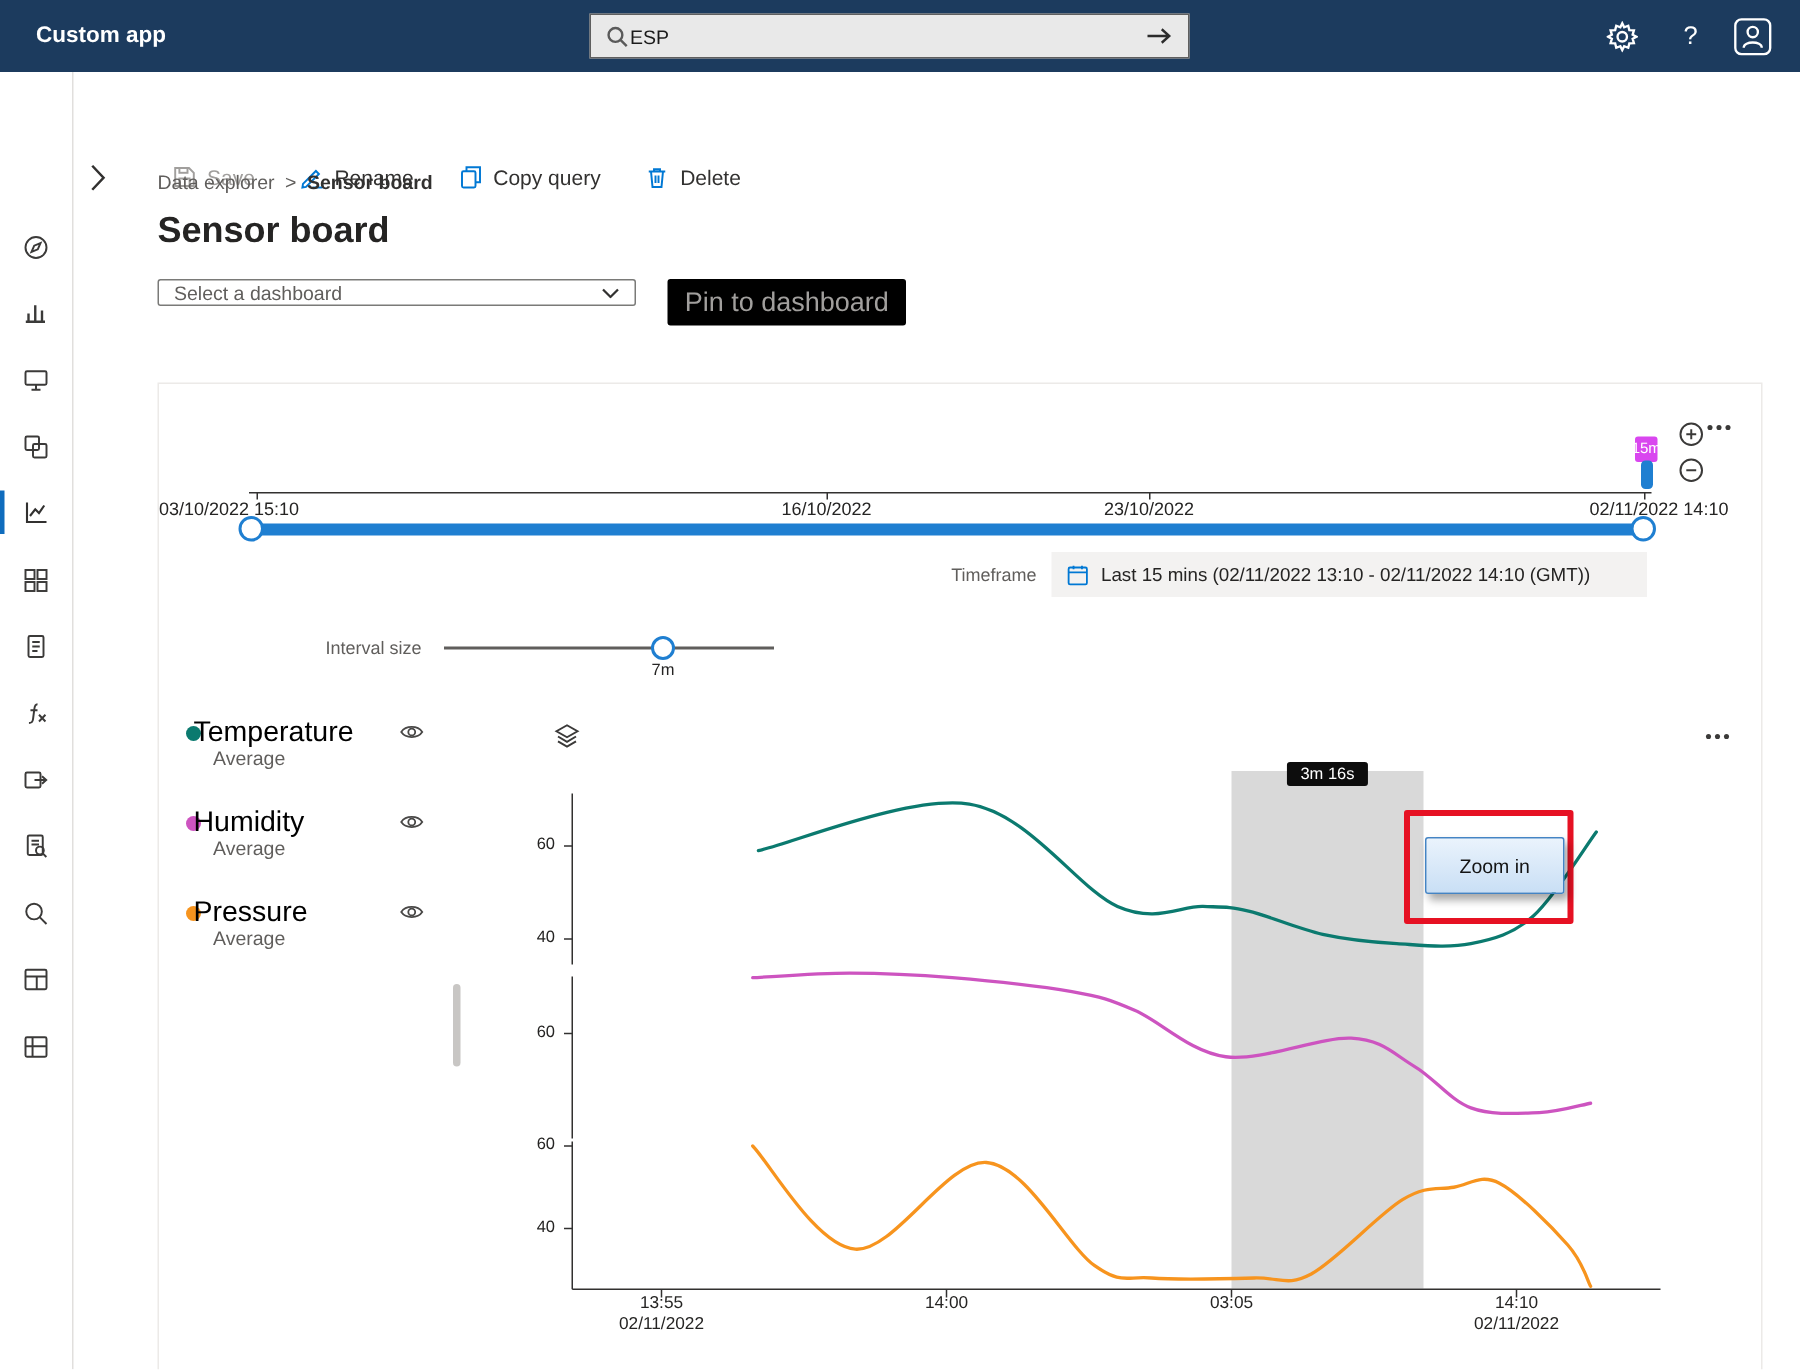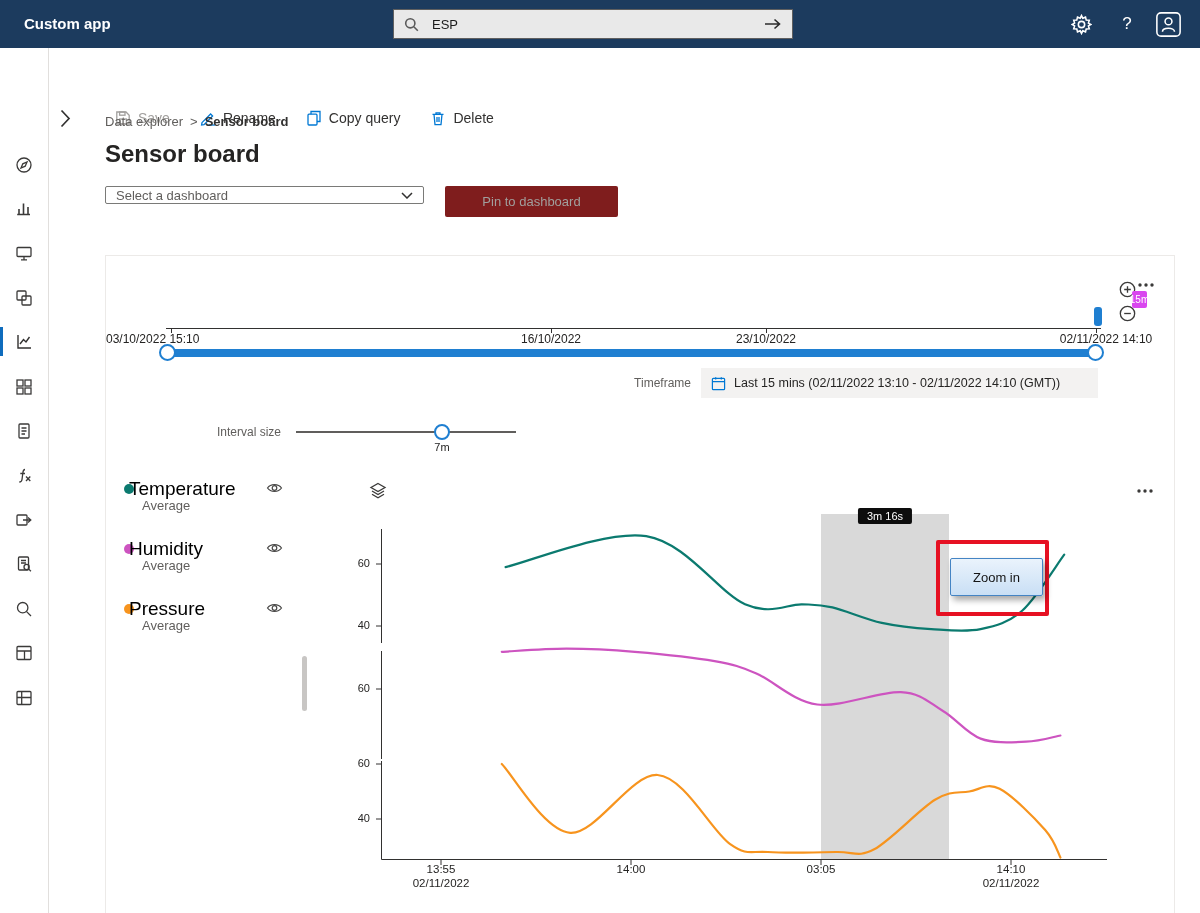--- a/index.html
+++ b/index.html
@@ -6,21 +6,21 @@
   #page{position:relative;width:1200px;height:913px;background:#fff;overflow:hidden;
         font-family:"Liberation Sans",sans-serif;color:#323130}
   .abs{position:absolute}
   svg{display:block}
 
   
   #topbar{position:absolute;left:0;top:0;width:1200px;height:48px;background:#1c3b5e}
   #app-title{position:absolute;left:24px;top:15px;color:#fff;font-size:15px;font-weight:700}
   #searchbox{position:absolute;left:393px;top:9px;width:400px;height:30px;box-sizing:border-box;
              background:#e9e9e9;border:1px solid #5f5f5f;display:flex;align-items:center;padding:0 10px}
-  #search-value{font-size:13px;color:#1b1b1b;margin-left:13px;flex:1}
+  #search-value{font-size:13px;color:#1b1b1b;margin-left:1px;flex:1}
   .topbar-ic{position:absolute;top:0;height:48px;display:flex;align-items:center;justify-content:center;cursor:pointer}
   #help-btn{color:#fff;font-size:17px}
 
   
   #commandbar{position:absolute;left:0;top:48px;width:1200px;height:44px;background:#fff}
   #cmd-buttons{position:absolute;left:115px;top:48px;height:44px;display:flex;align-items:center;gap:30px}
   .tb-btn{display:flex;align-items:center;gap:7px;font-size:14px;cursor:pointer;background:none;border:none;
           font-family:"Liberation Sans",sans-serif;color:#323130;padding:0}
   .tb-btn.disabled{color:#a19f9d;cursor:default}
 
@@ -31,29 +31,29 @@
 
   
   #breadcrumb{position:absolute;left:105px;top:114px;font-size:13px;display:flex;gap:7px;align-items:center}
   #breadcrumb .parent{color:#605e5c;cursor:pointer}
   #breadcrumb .sep{color:#605e5c}
   #breadcrumb .current{color:#323130;font-weight:600}
   #page-title{position:absolute;left:105px;top:140px;font-size:24px;font-weight:600;color:#252423;margin:0}
   #dash-select{position:absolute;left:105px;top:186px;width:319px;height:18px;box-sizing:border-box;
                border:1px solid #7a7a78;border-radius:2px;display:flex;align-items:center;padding:0 10px;cursor:pointer;background:#fff}
   #dash-select span{flex:1;font-size:13px;color:#605e5c}
-  #pin-btn{position:absolute;left:445px;top:186px;width:173px;height:31px;background:#7f1d1d;border:none;
-           color:#a19f9d;font-size:13px;font-family:"Liberation Sans",sans-serif;border-radius:2px}
+  #pin-btn{position:absolute;left:445px;top:186px;width:159px;height:31px;background:#000000;border:none;
+           color:#a19f9d;font-size:18px;font-family:"Liberation Sans",sans-serif;border-radius:2px}
 
   
   #card{position:absolute;left:105px;top:255px;width:1070px;height:705px;background:#fff;
         border:1px solid #eceae8;box-sizing:border-box}
   .circle-btn{position:absolute;width:17px;height:17px;cursor:pointer}
   .dots{position:absolute;cursor:pointer}
-  #zoom-flag{position:absolute;left:1026px;top:35px;width:15px;height:17px;background:#d946ef;border-radius:2px;
+  #zoom-flag{position:absolute;left:984px;top:35px;width:15px;height:17px;background:#d946ef;border-radius:2px;
              color:#fff;font-size:10px;display:flex;align-items:center;justify-content:center}
   #zoom-flag-handle{position:absolute;left:988px;top:51px;width:8px;height:19px;background:#1f7fd1;border-radius:3px;cursor:grab}
   #tl-axis{position:absolute;left:60px;top:72px;width:935px;border-top:1px solid #323130}
   .tl-tick{position:absolute;top:72px;width:1px;height:5px;background:#323130}
   .date-lbl{position:absolute;top:76px;font-size:12px;color:#252423;white-space:nowrap}
   #range-bar{position:absolute;left:60px;top:93px;width:935px;height:8px;background:#1f7fd1;border-radius:4px;cursor:ew-resize}
   .range-handle{position:absolute;top:88px;width:13px;height:13px;background:#fff;border:2px solid #1f7fd1;border-radius:50%;cursor:grab;box-sizing:content-box}
   #timeframe-label{position:absolute;left:470px;top:120px;width:115px;text-align:right;font-size:12px;color:#605e5c}
   #timeframe-box{position:absolute;left:595px;top:112px;width:397px;height:30px;background:#f3f2f1;display:flex;
                  align-items:center;gap:8px;padding:0 10px;box-sizing:border-box;cursor:pointer}

